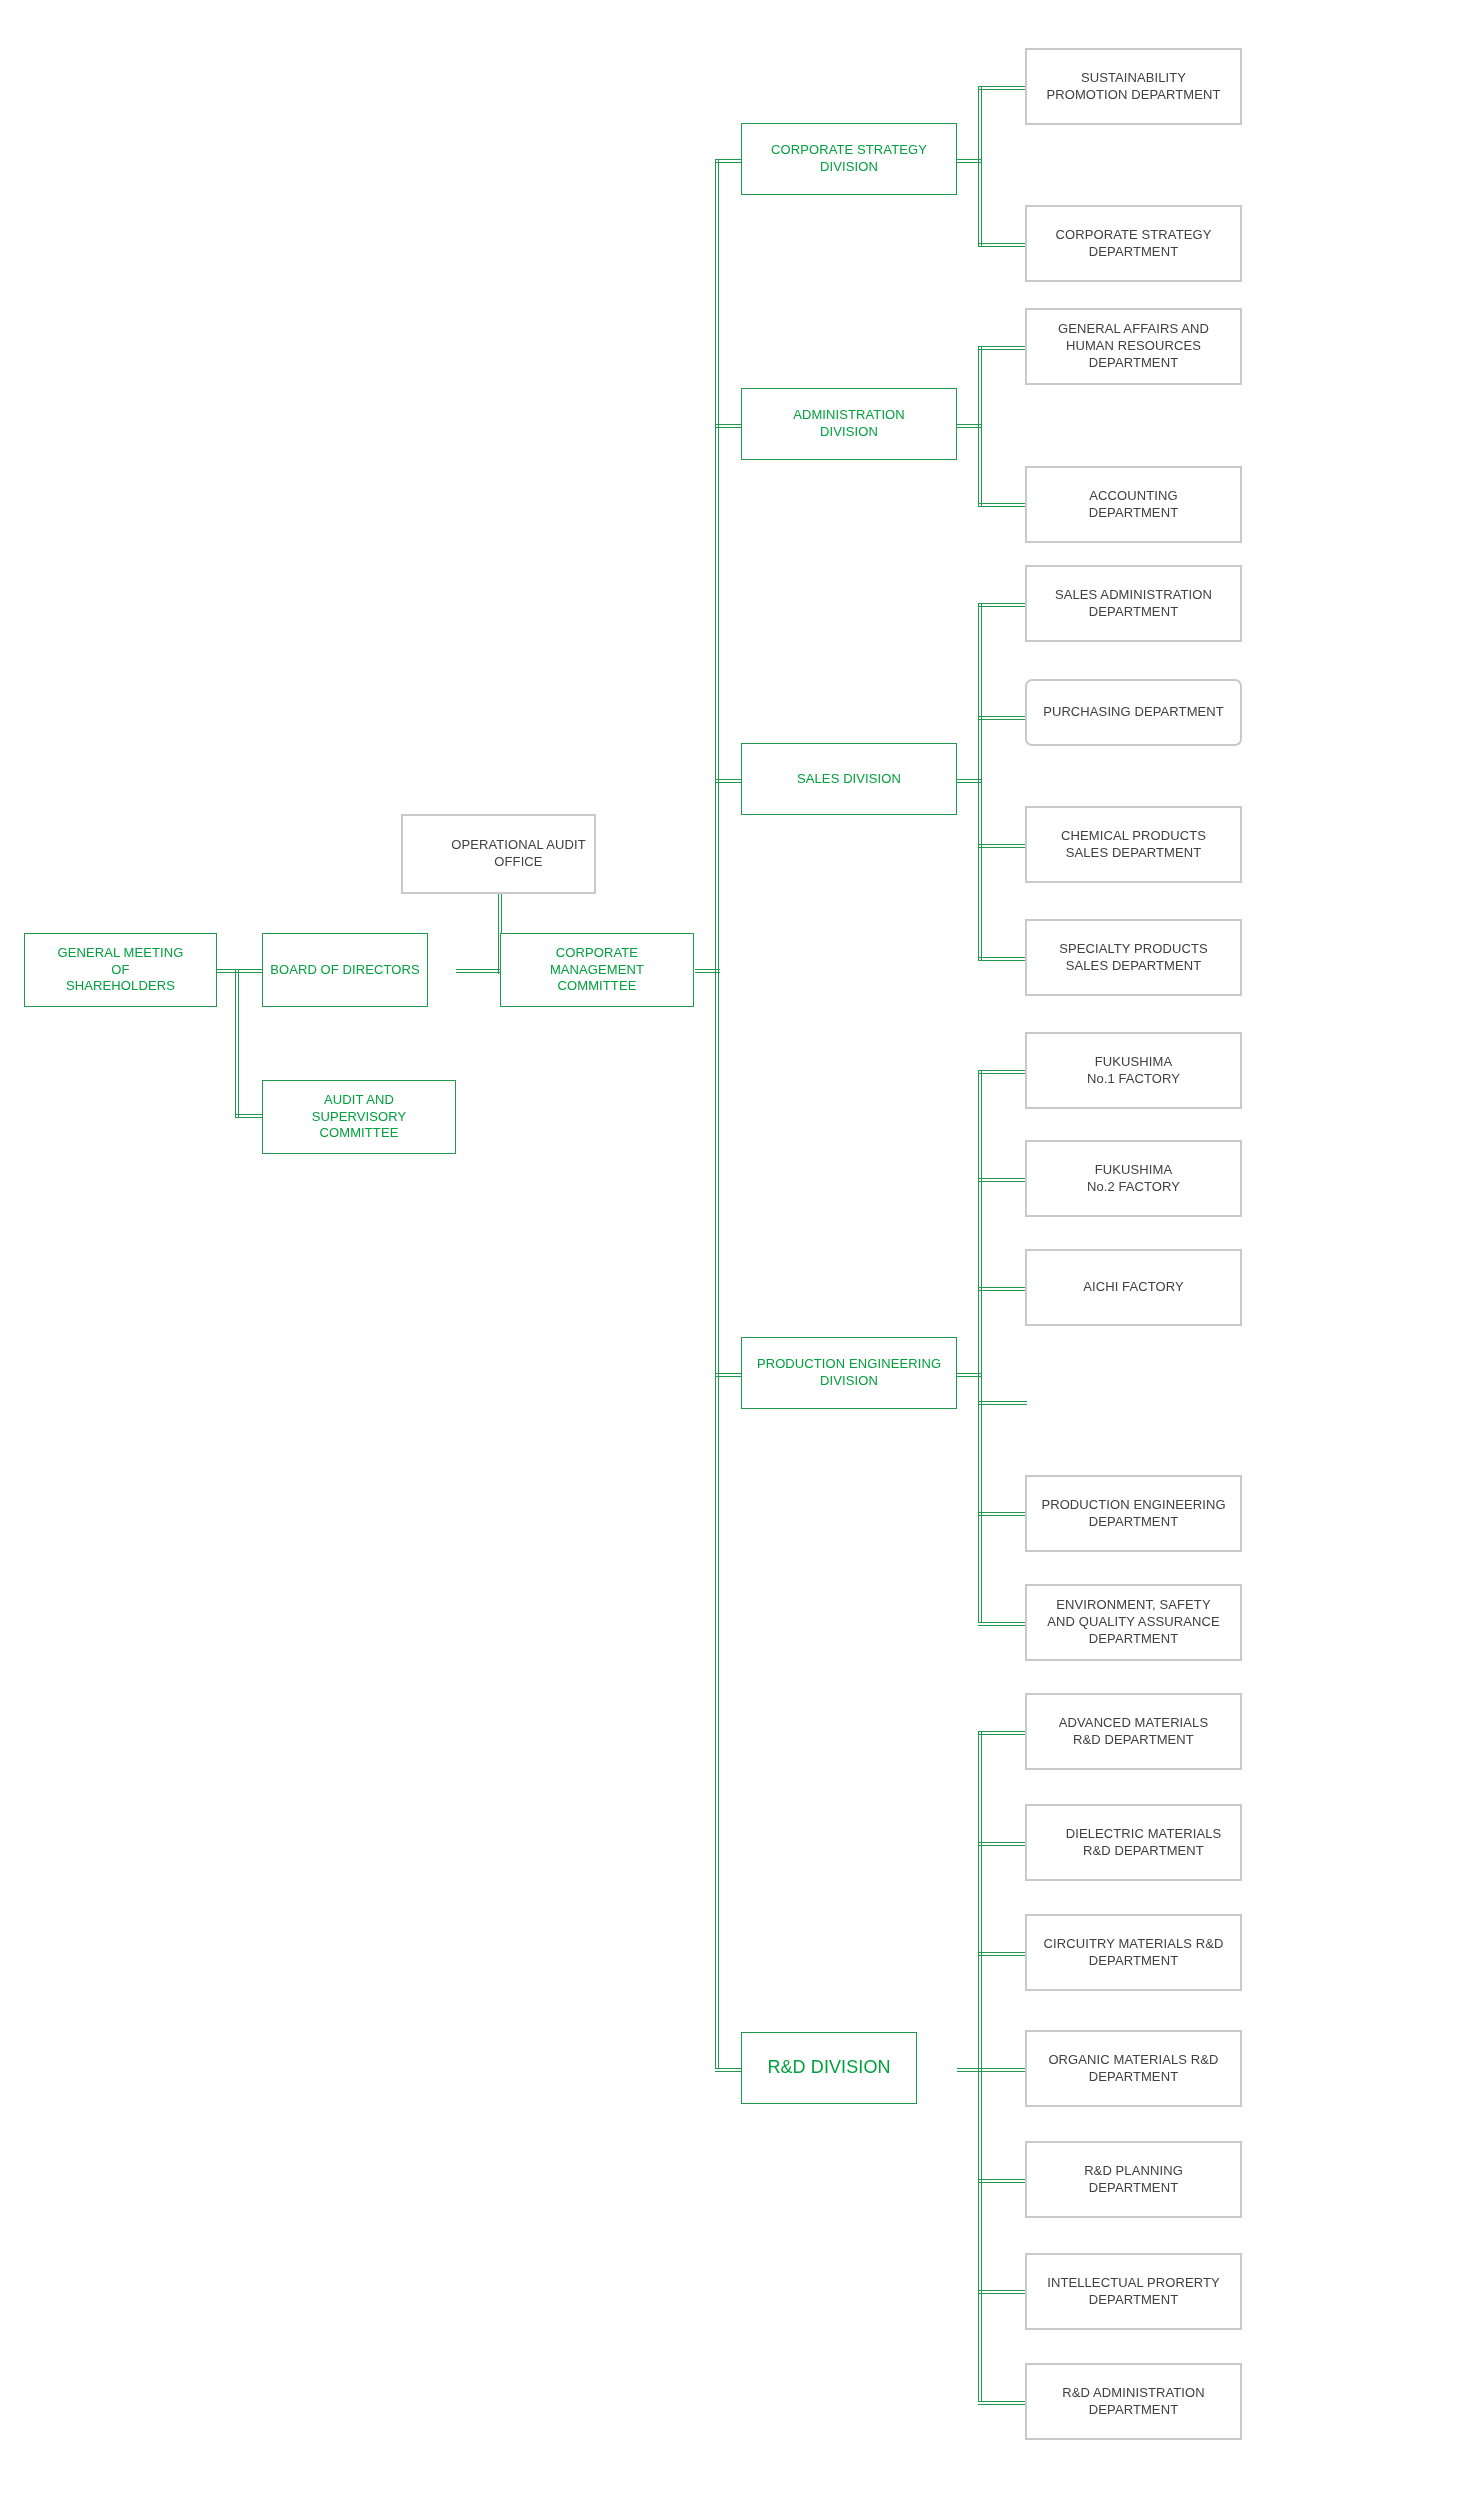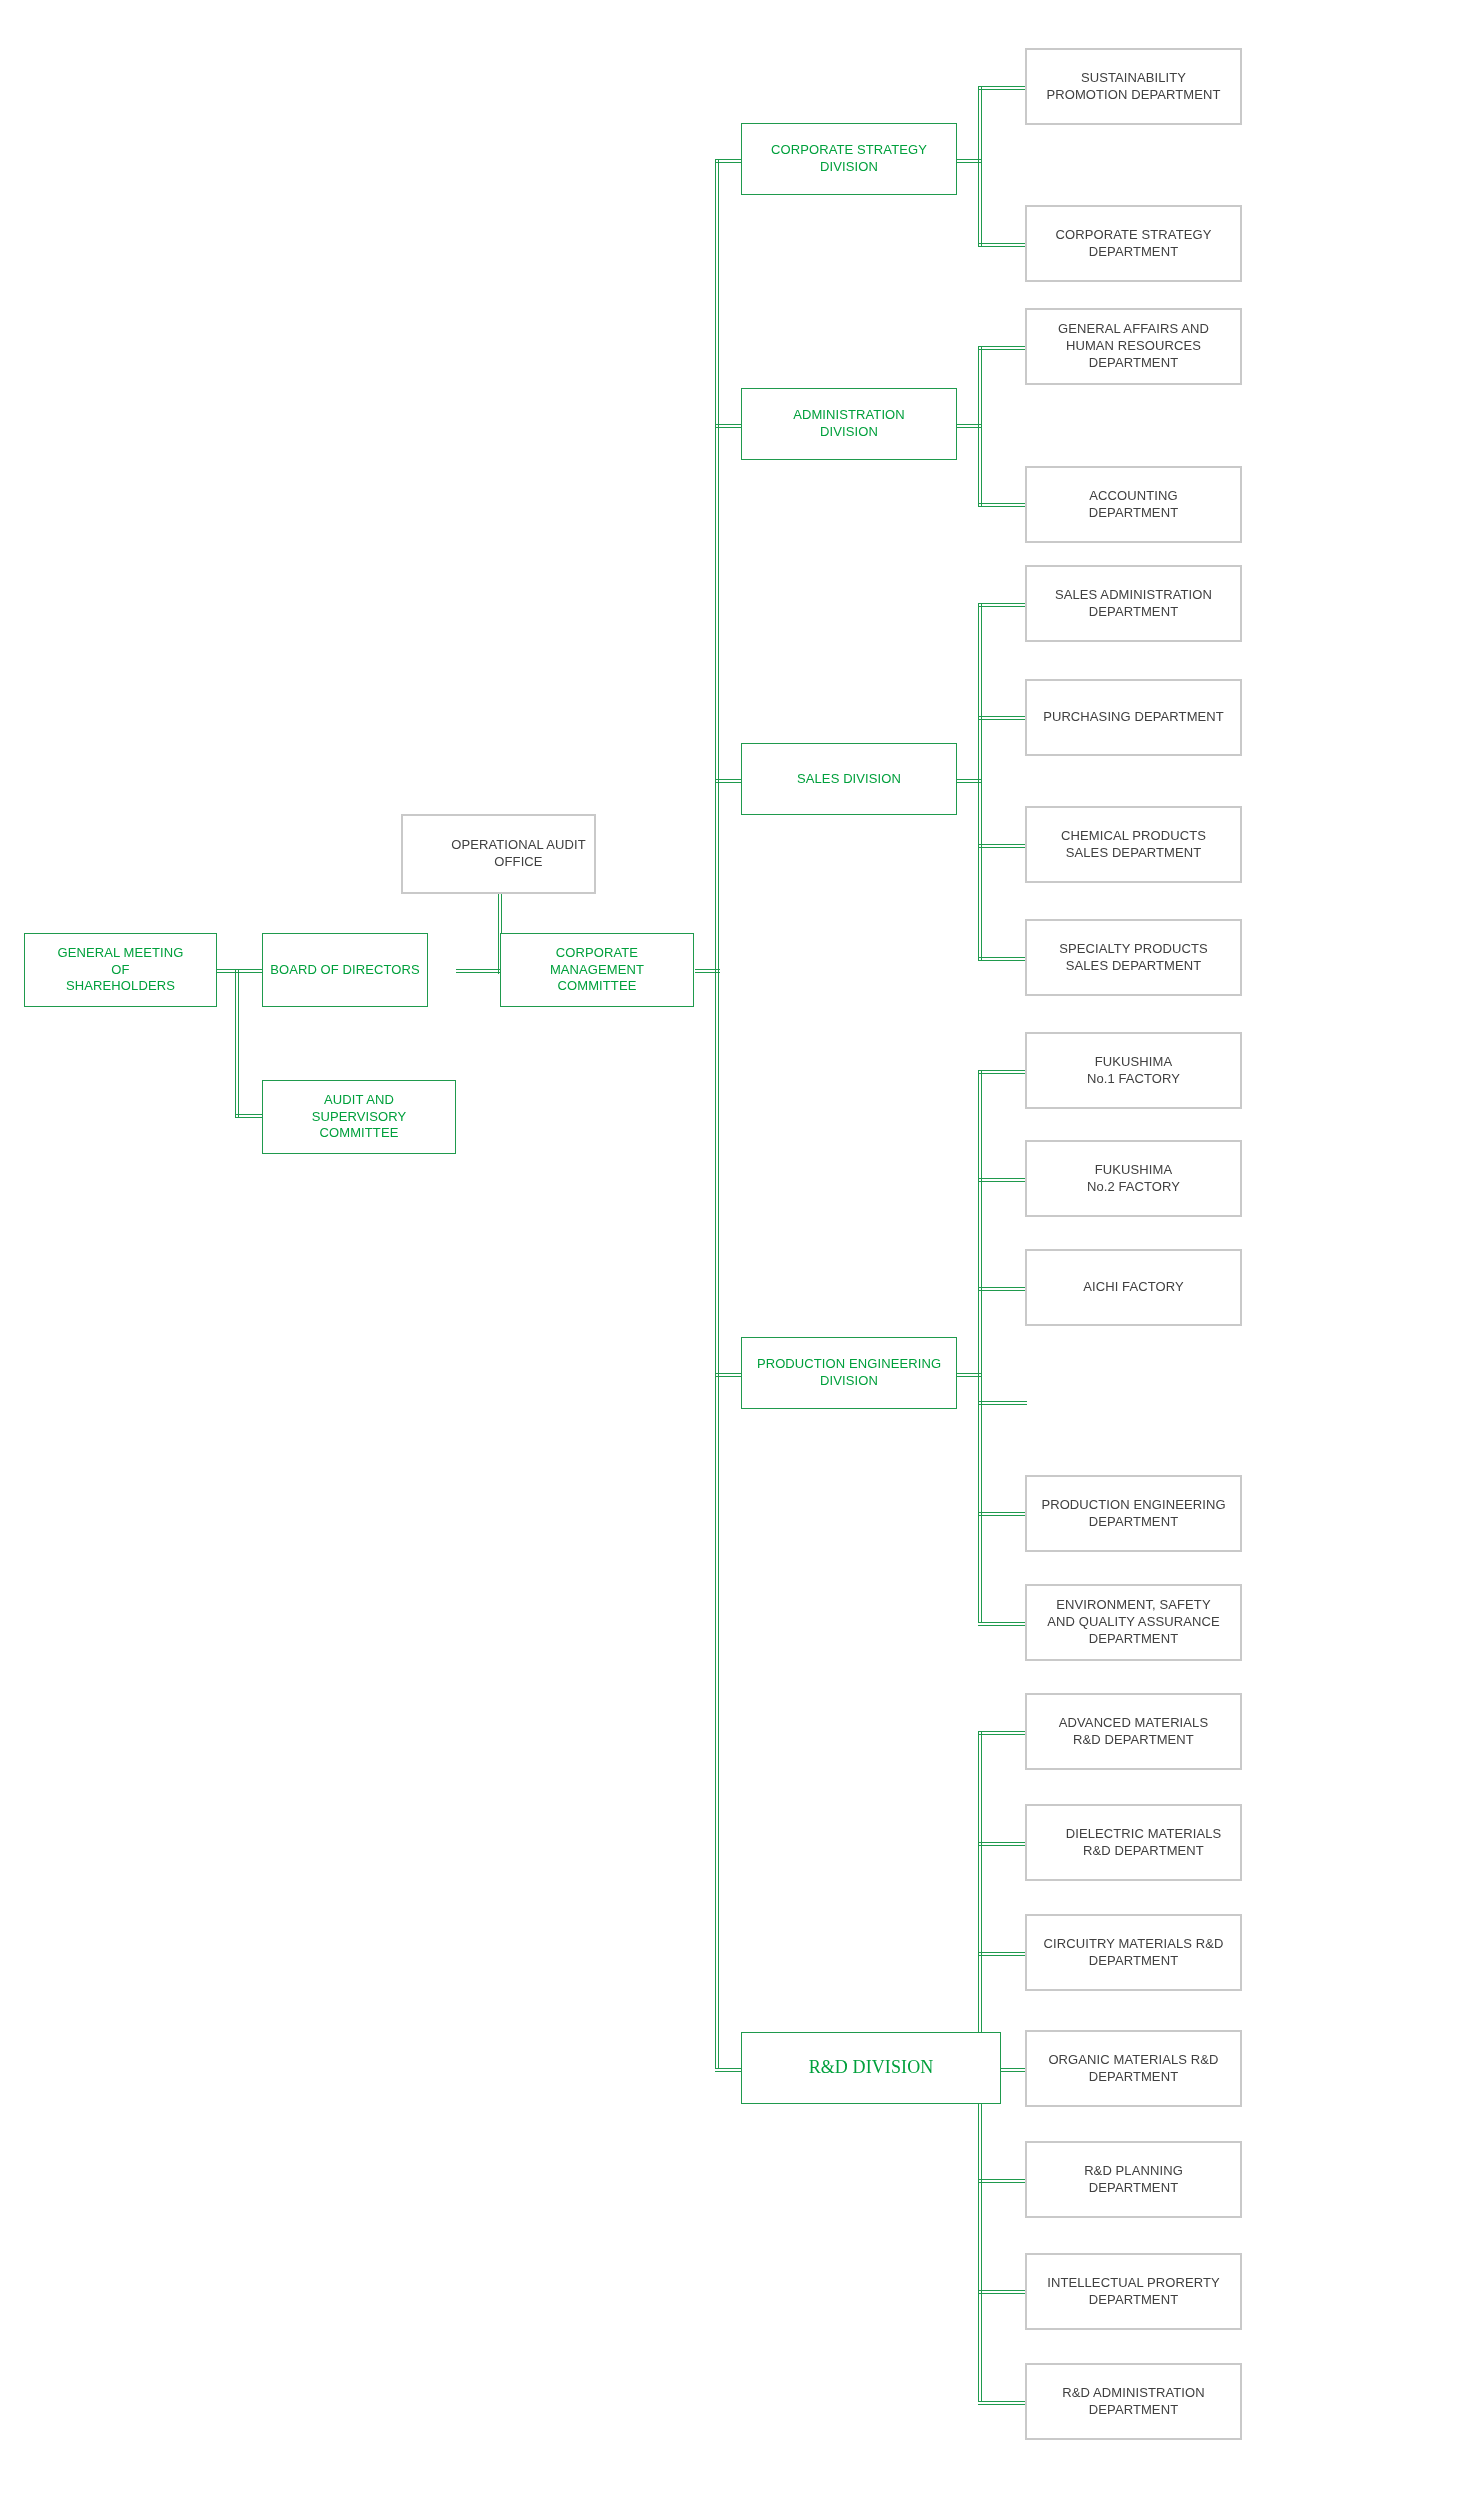--- a/index.html
+++ b/index.html
@@ -172,21 +172,21 @@
 
   <div class="box green" style="left:741px; top:743px; width:216px; height:72px;">
     <span class="label">SALES DIVISION</span>
   </div>
 
   <div class="box green" style="left:741px; top:1337px; width:216px; height:72px;">
     <span class="label">PRODUCTION ENGINEERING
 DIVISION</span>
   </div>
 
-  <div class="box green lg" style="left:741px; top:2032px; width:260px; height:72px;font-family:Liberation Serif, serif;">
+  <div class="box green lg" style="left:741px; top:2032px; width:176px; height:72px;">
     <span class="label">R&amp;D DIVISION</span>
   </div>
 
   <div class="box gray" style="left:1025px; top:48px; width:217px; height:77px;">
     <span class="label">SUSTAINABILITY
 PROMOTION DEPARTMENT</span>
   </div>
   <div class="box gray" style="left:1025px; top:205px; width:217px; height:77px;">
     <span class="label">CORPORATE STRATEGY
 DEPARTMENT</span>
@@ -199,21 +199,21 @@
   </div>
   <div class="box gray" style="left:1025px; top:466px; width:217px; height:77px;">
     <span class="label">ACCOUNTING
 DEPARTMENT</span>
   </div>
 
   <div class="box gray" style="left:1025px; top:565px; width:217px; height:77px;">
     <span class="label">SALES ADMINISTRATION
 DEPARTMENT</span>
   </div>
-  <div class="box gray" style="left:1025px; top:679px; width:217px; height:77px;">
+  <div class="box gray" style="left:1025px; top:679px; width:217px; height:67px;border-radius:7px;">
     <span class="label">PURCHASING DEPARTMENT</span>
   </div>
   <div class="box gray" style="left:1025px; top:806px; width:217px; height:77px;">
     <span class="label">CHEMICAL PRODUCTS
 SALES DEPARTMENT</span>
   </div>
   <div class="box gray" style="left:1025px; top:919px; width:217px; height:77px;">
     <span class="label">SPECIALTY PRODUCTS
 SALES DEPARTMENT</span>
   </div>

